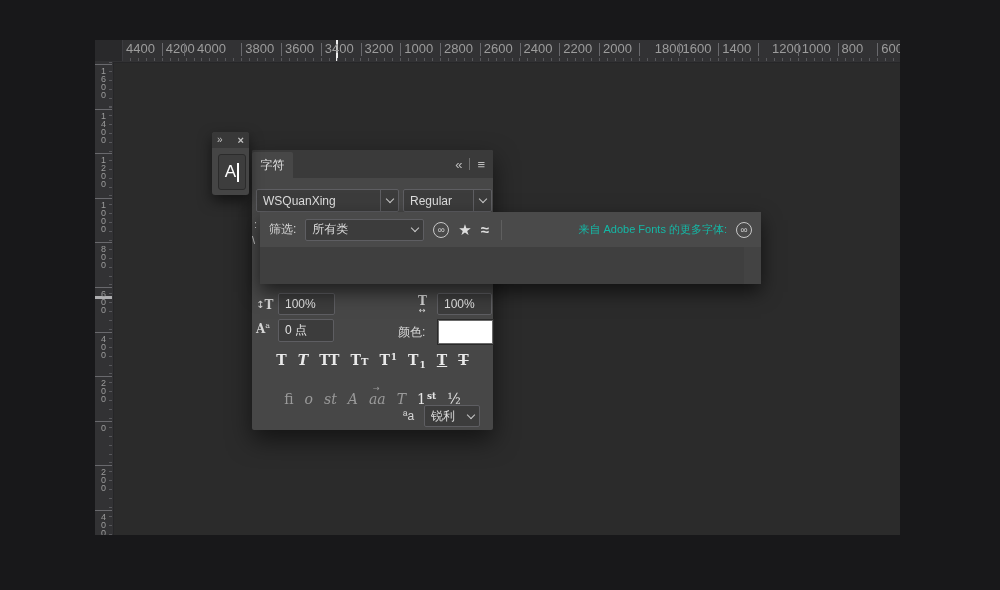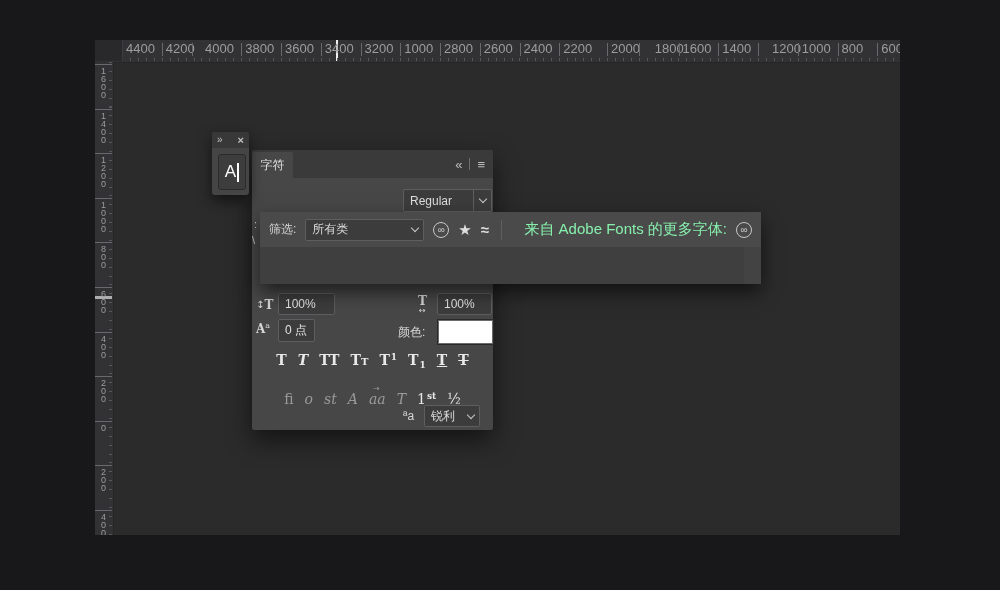--- a/index.html
+++ b/index.html
@@ -88,51 +88,51 @@
   .fly-filter{position:absolute;left:0;top:0;right:0;height:35px;background:#4a4a4a;
           display:flex;align-items:center;padding:0 9px;box-sizing:border-box;gap:9px;}
   .fly-label{color:#d5d5d5;font-size:12px;white-space:nowrap;}
   .dd.inline{position:static;width:119px;height:22px;flex:0 0 auto;}
   .cc-icon{width:16px;height:16px;border:1.5px solid #c8c8c8;border-radius:50%;display:flex;
           align-items:center;justify-content:center;color:#c8c8c8;font-size:10px;line-height:1;
           box-sizing:border-box;flex:0 0 auto;}
   .star{color:#dedede;font-size:15px;line-height:1;}
   .approx{color:#dedede;font-size:15px;line-height:1;font-weight:bold;}
   .fly-div{width:1px;height:20px;background:#5f5f5f;margin:0 3px;flex:0 0 auto;}
-  .adobe-label{color:#86efac;font-size:15px;white-space:nowrap;margin-left:auto;}
+  .adobe-label{color:#14b8a6;font-size:11px;white-space:nowrap;margin-left:auto;}
   .fly-list{position:absolute;left:0;top:35px;right:0;bottom:0;background:#3f3f3f;}
   .font-row{position:absolute;left:0;top:5px;width:484px;height:28px;background:#e9e9e9;
           display:flex;align-items:center;}
   .font-name{margin-left:55px;font-size:13px;color:#1d1d1d;}
   .sample-o{position:absolute;left:312px;font-family:"DejaVu Serif",serif;font-style:italic;
           font-size:16px;color:#3a3a3a;}
   .sample-text{position:absolute;left:338px;font-size:13px;font-weight:bold;color:#121212;}
   .scroll-gutter{position:absolute;right:0;top:35px;width:17px;bottom:0;background:#434343;}
 </style>
 </head>
 <body>
 
 <div class="stage">
 
   <div class="canvas">
     <div class="hruler">
       <div class="hcursor"></div>
     <div class="hlabel" style="left: 27px;">4400</div>
         <div class="hlabel" style="left: 66.75px;">4200</div>
-        <div class="hlabel" style="left: 97px; padding-left: 12px;">4000</div>
+        <div class="hlabel" style="left: 89px; padding-left: 12px;">4000</div>
         <div class="hlabel" style="left: 146.25px;">3800</div>
         <div class="hlabel" style="left: 186px;">3600</div>
         <div class="hlabel" style="left: 225.75px;">3400</div>
         <div class="hlabel" style="left: 265.5px;">3200</div>
         <div class="hlabel" style="left: 305.25px;">1000</div>
         <div class="hlabel" style="left: 345px;">2800</div>
         <div class="hlabel" style="left: 384.75px;">2600</div>
         <div class="hlabel" style="left: 424.5px;">2400</div>
         <div class="hlabel" style="left: 464.25px;">2200</div>
-        <div class="hlabel" style="left: 504px; margin-left: 8px;">2000</div>
+        <div class="hlabel" style="left: 504px;">2000</div>
         <div class="hlabel" style="left: 543.75px; padding-left: 15px;">1800</div>
         <div class="hlabel" style="left: 583.5px;">1600</div>
         <div class="hlabel" style="left: 623.25px;">1400</div>
         <div class="hlabel" style="left: 663px; padding-left: 13px;">1200</div>
         <div class="hlabel" style="left: 702.75px;">1000</div>
         <div class="hlabel" style="left: 742.5px;">800</div>
         <div class="hlabel" style="left: 782.25px;">600</div>
       </div>
     <div class="ruler-corner"></div>
     <div class="vruler">
@@ -189,20 +189,26 @@
   <div class="char-panel">
     <div class="cp-header">
       <div class="cp-tab">字符</div>
       <div class="cp-hicons">
         <span class="cp-collapse">«</span>
         <span class="cp-divider"></span>
         <span class="cp-menu">≡</span>
       </div>
     </div>
 
+    <div class="dd divided" style="left:4px;top:39px;width:143px;height:23px;">
+      <span class="dd-label">WSQuanXing</span>
+      <span class="dd-chev">
+          <span class="chev"></span>
+        </span>
+    </div>
     <div class="dd divided" style="left:151px;top:39px;width:89px;height:23px;">
       <span class="dd-label">Regular</span>
       <span class="dd-chev">
           <span class="chev"></span>
         </span>
     </div>
 
     <span class="frag" style="left:2px;top:68px;">:</span>
     <span class="frag" style="left:0px;top:84px;">\</span>
 
@@ -220,21 +226,21 @@
         </span>
     </span>
     <div class="field" style="left:185px;top:143px;width:55px;height:22px;">100%</div>
 
     <span class="cp-icon" style="left:4px;top:172px;">
       <span class="icon-row">
           <b>A</b>
           <span class="sup-a">a</span>
         </span>
     </span>
-    <div class="field" style="left:26px;top:169px;width:37px;height:23px;">0 点</div>
+    <div class="field" style="left:26px;top:169px;width:56px;height:23px;">0 点</div>
     <span class="color-label" style="left:146px;top:174px;">颜色:</span>
     <div class="swatch" style="left:185px;top:169px;width:55px;height:24px;"></div>
 
     <div class="fmt-row" style="top:198px;">
         <span class="fmt-btn bold">
           <span class="g">T</span>
         </span>
         <span class="fmt-btn italic">
           <span class="g">T</span>
         </span>

